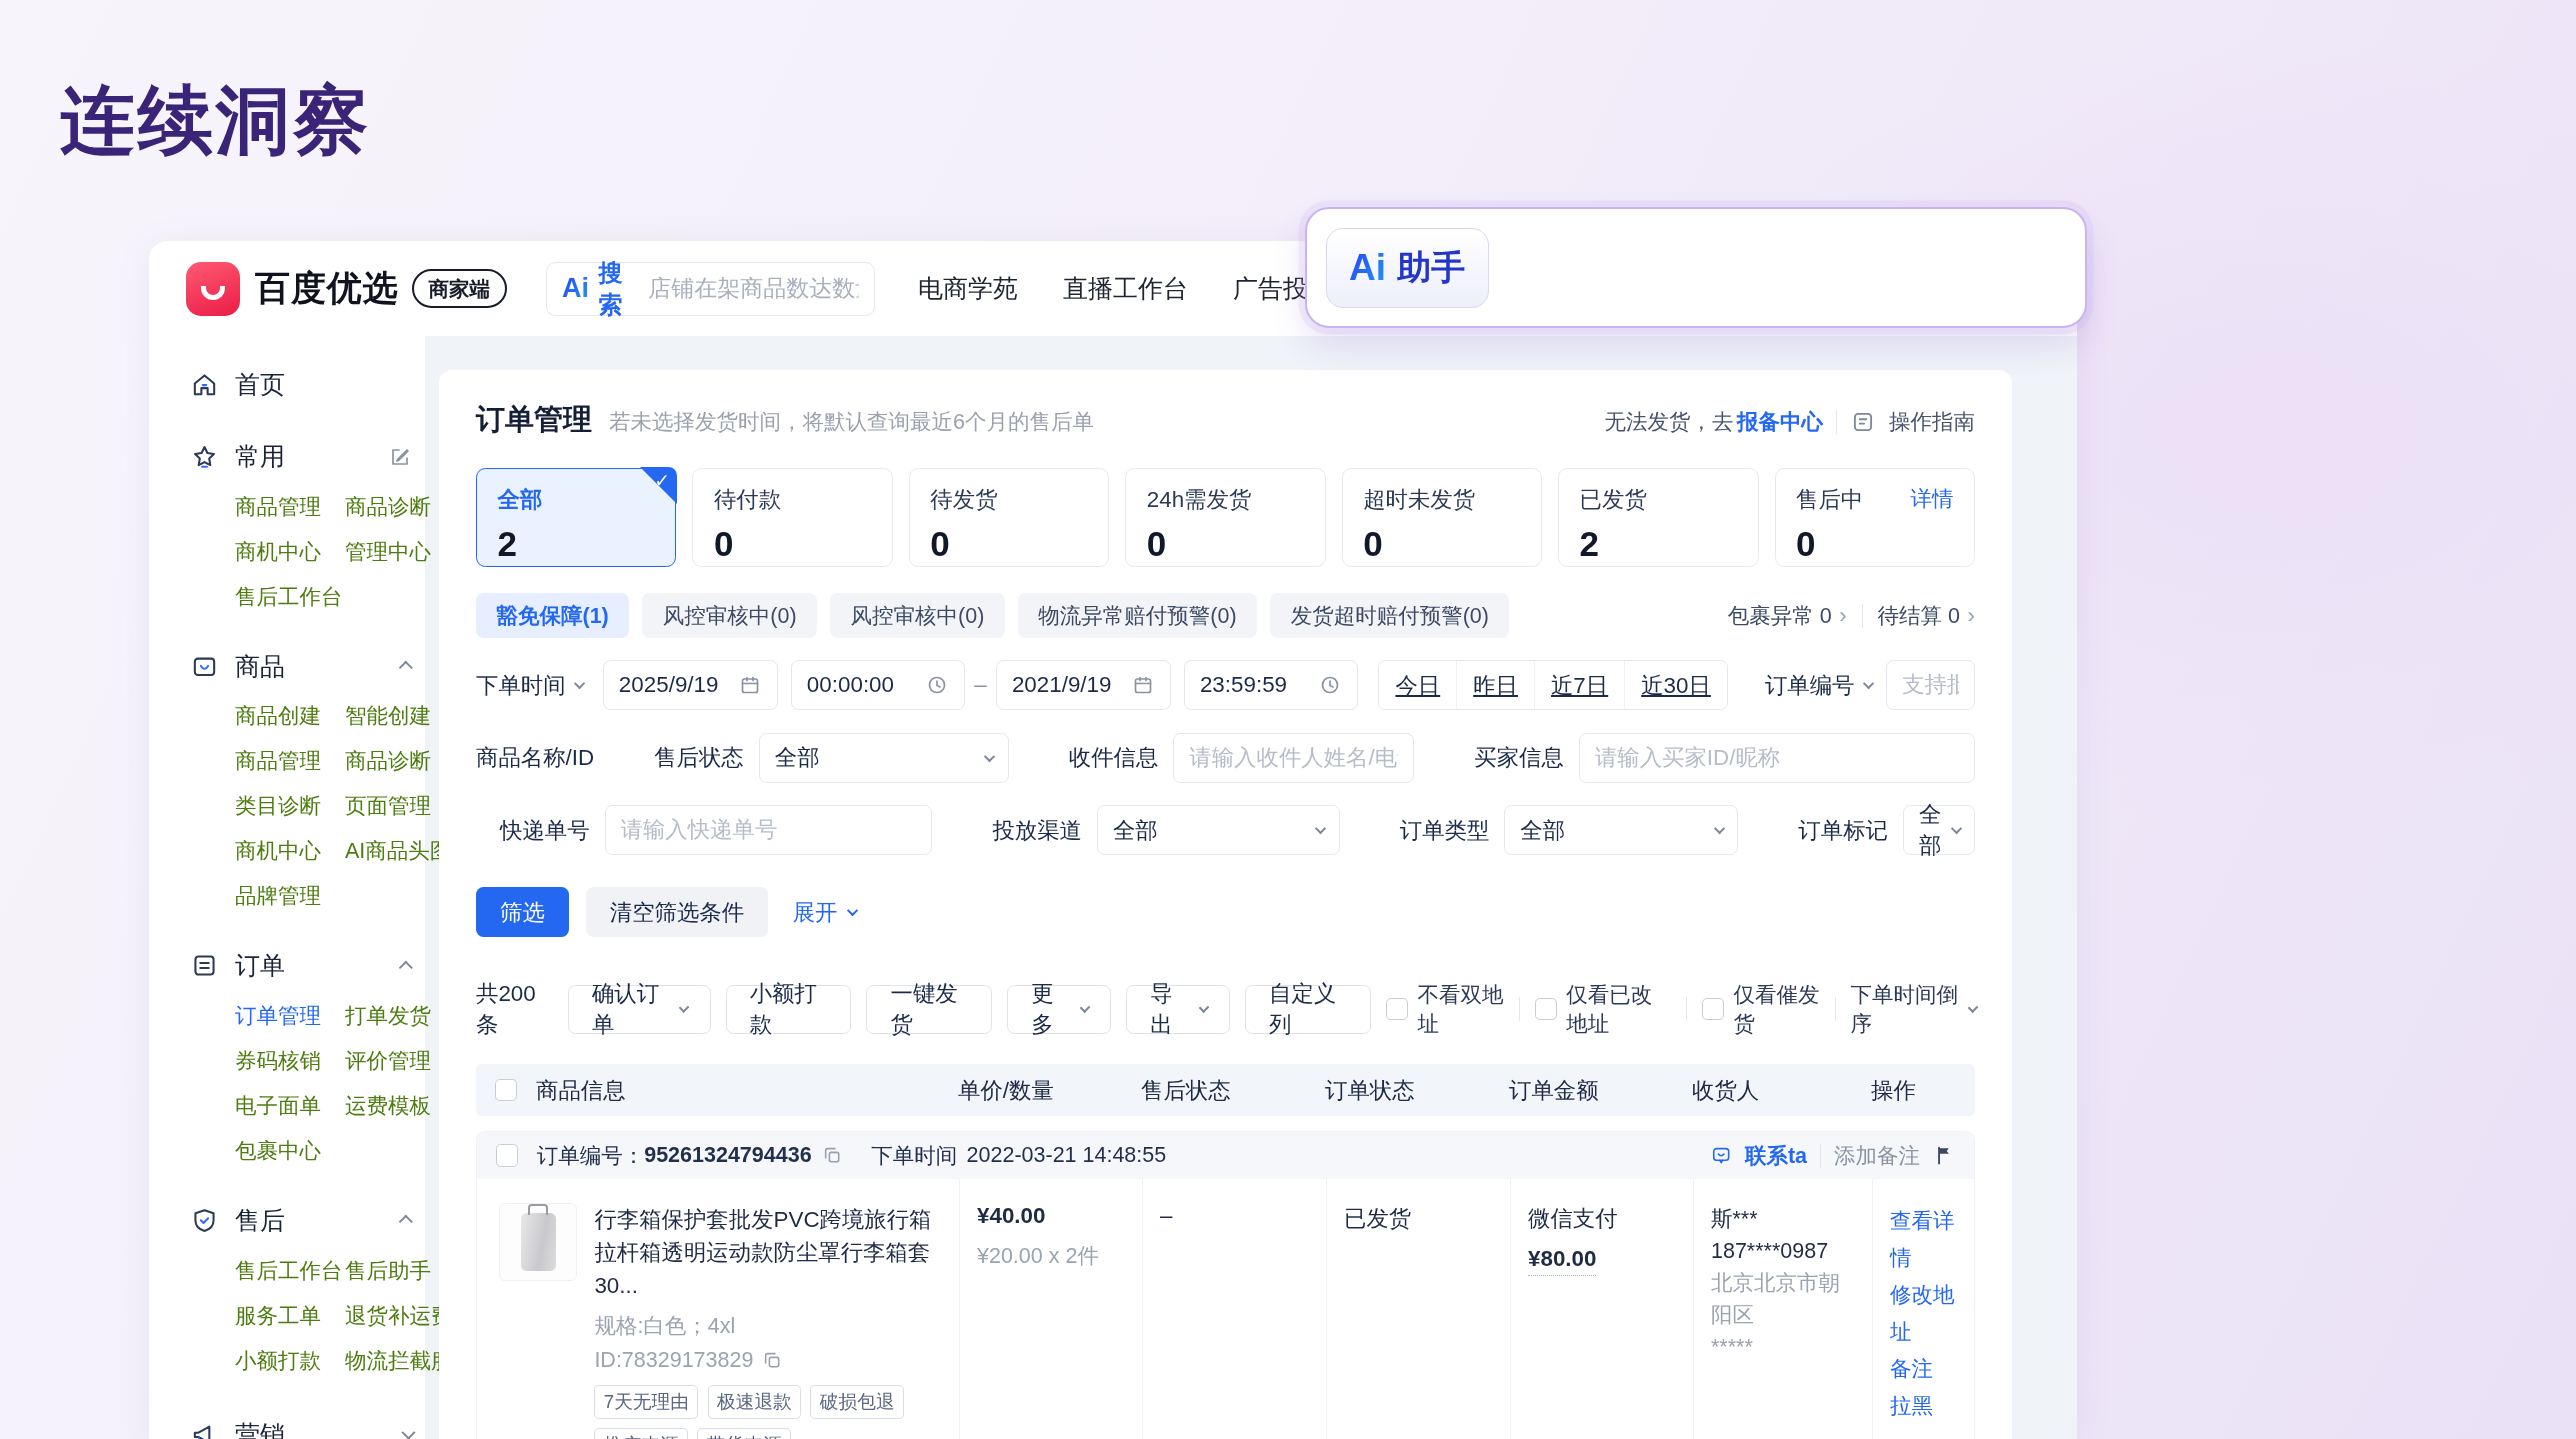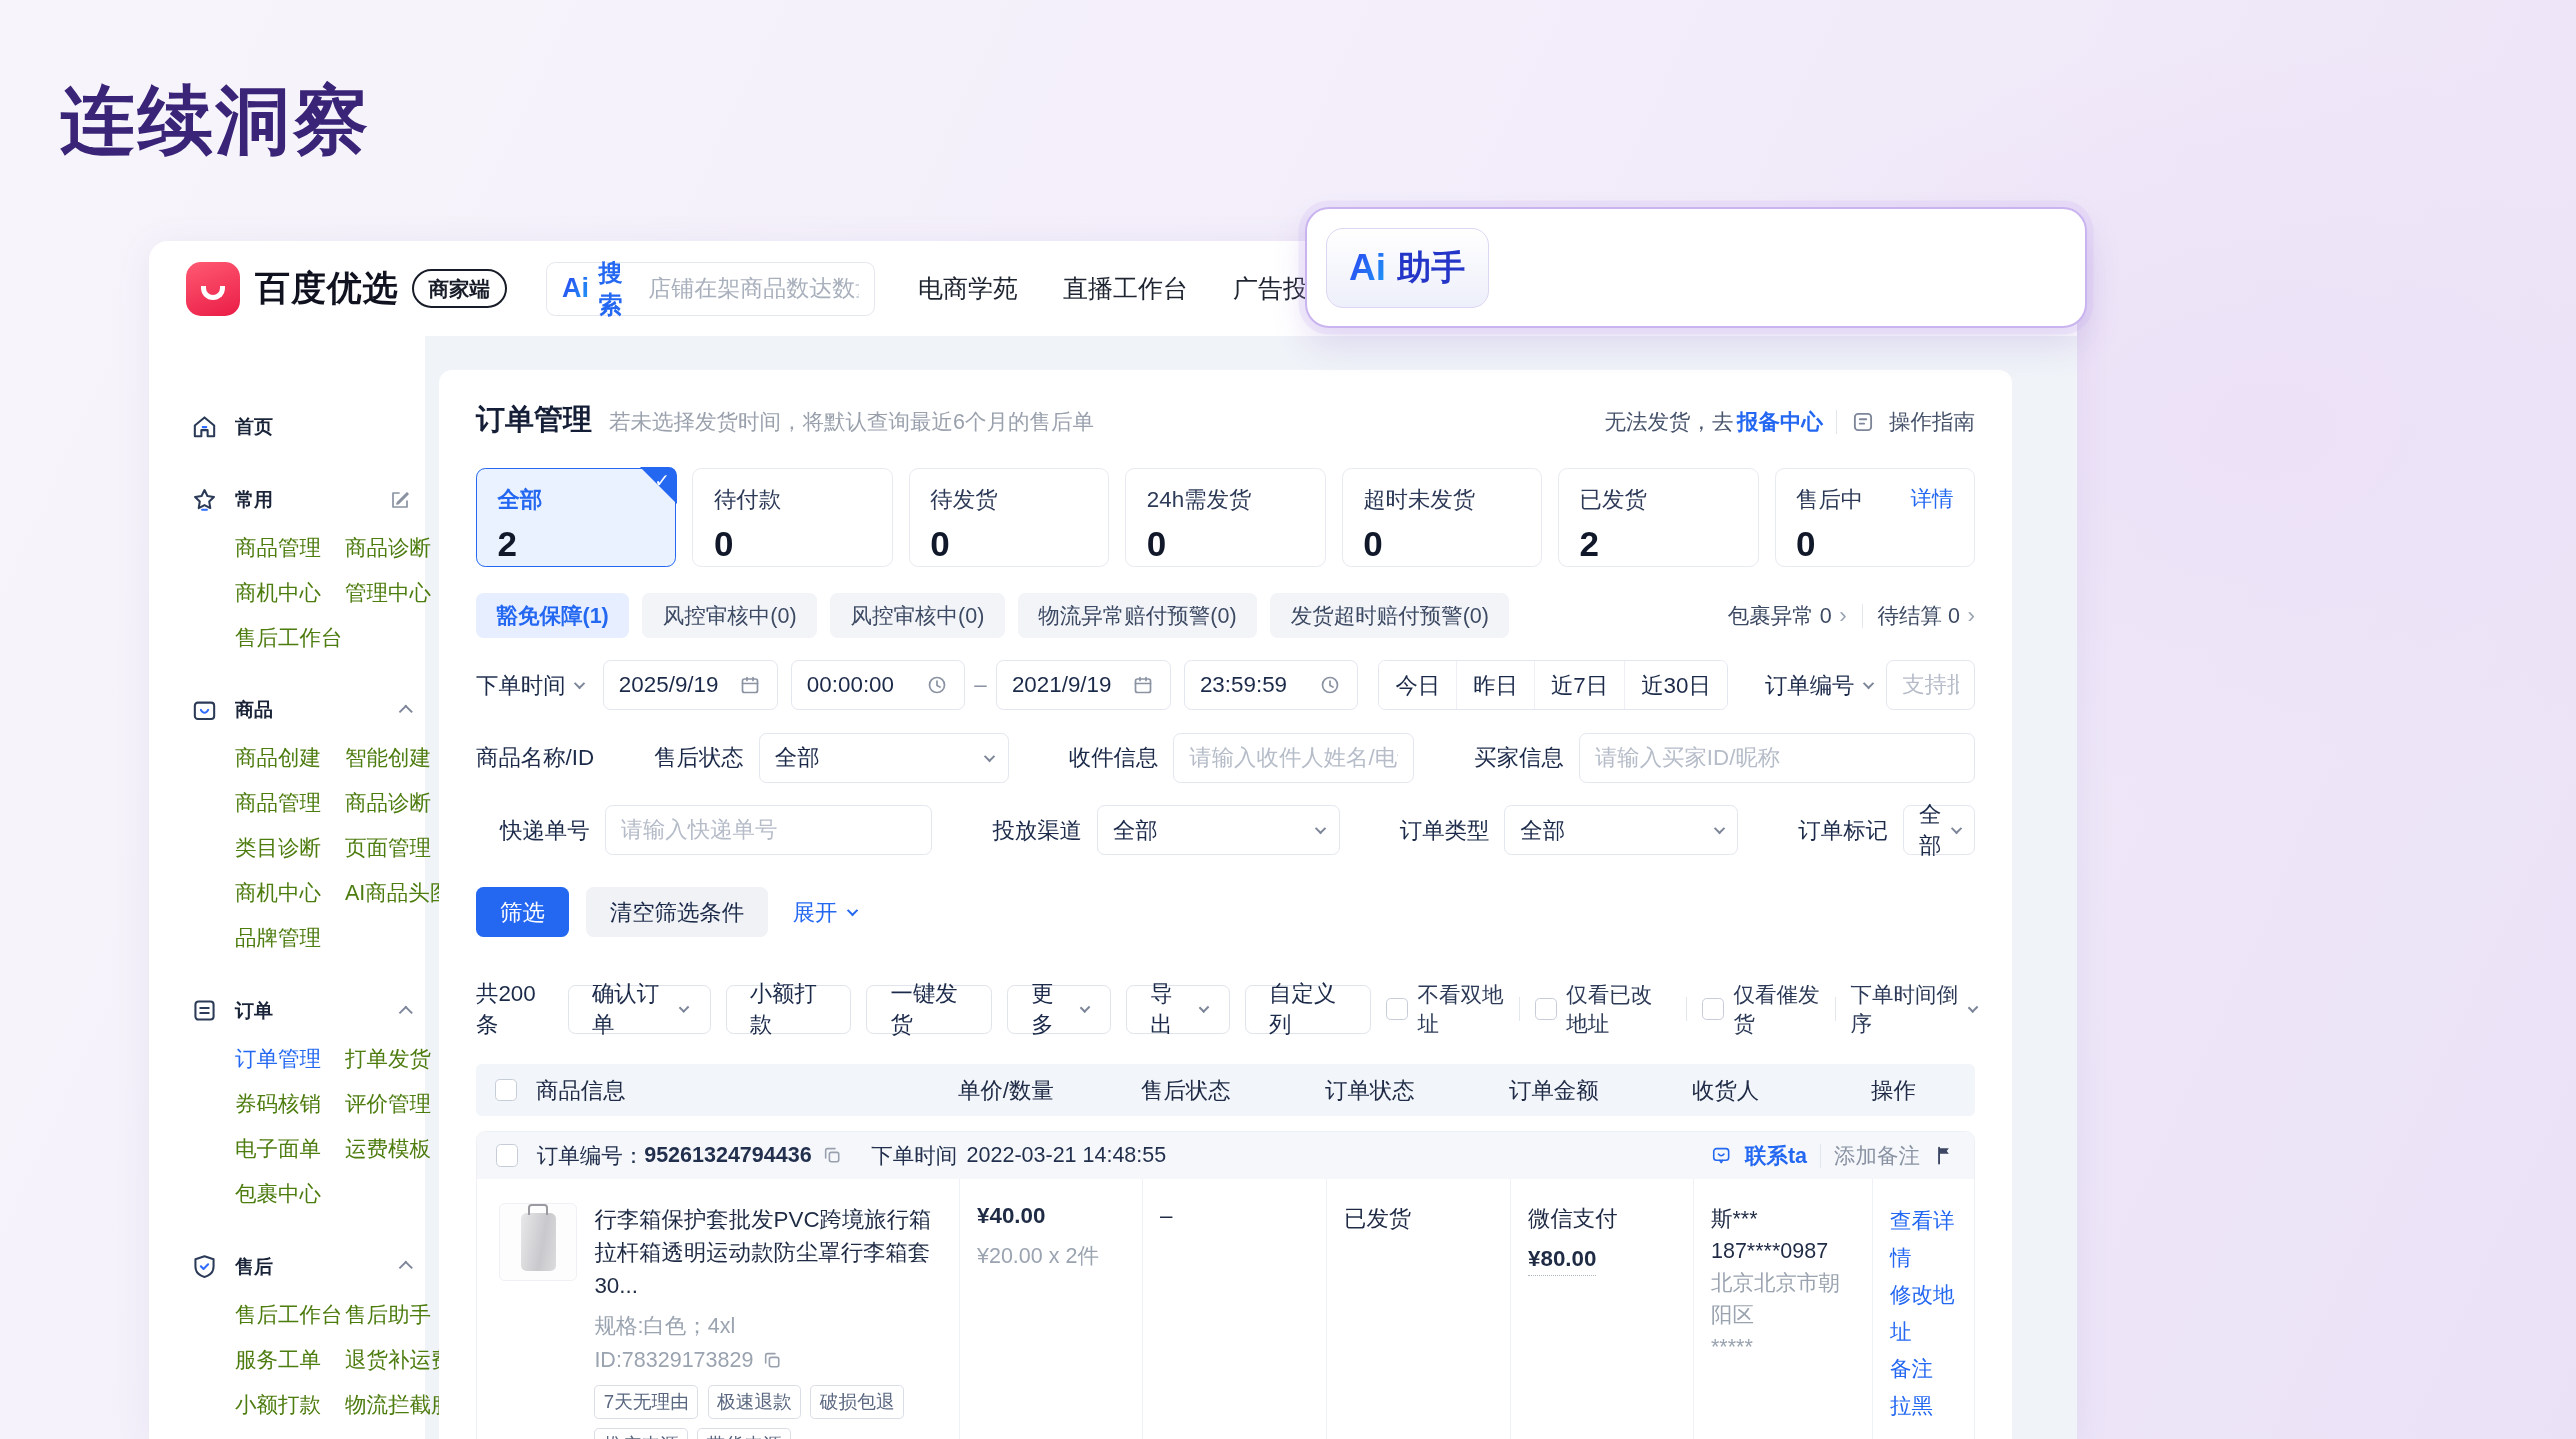--- a/index.html
+++ b/index.html
@@ -29,21 +29,21 @@
   .nav-item { font-size: 25px; color: #1e2430; font-weight: 500; display: flex; align-items: center; gap: 9.3px; }
 
   .chev { display: inline-block; width: 10.3px; height: 10.3px; border-right: 2.3px solid #7d8699; border-bottom: 2.3px solid #7d8699; transform: rotate(45deg) translateY(-1.9px); }
   .chev.up { transform: rotate(-135deg) translateY(-1.9px); }
   .chev.sm { width: 8.4px; height: 8.4px; }
   .chev.blue { border-color: #2468f2; }
 
   .appbody { display: flex; height: 1103px; }
   
   .sidebar { width: 276px; background: #fff; padding: 32px 13px 0 41px; flex: none; }
-  .ssec { display: flex; align-items: center; gap: 16px; font-size: 19px; font-weight: 700; color: #1a2439; margin-top: 44px; }
+  .ssec { display: flex; align-items: center; gap: 16px; font-size: 25px; font-weight: 400; color: #1a2439; }
   .ssec .grow { flex: 1; }
   .sic { width: 29px; height: 29px; fill: none; stroke: #2b3a57; stroke-width: 1.7; stroke-linecap: round; stroke-linejoin: round; flex: none; }
   .sic .acc { stroke: #2f6bff; }
   .sgrid { display: grid; grid-template-columns: 110px 1fr; row-gap: 16px; margin: 18.7px 0 0 45px; }
   .slink { font-size: 21.5px; color: #4d7c0f; white-space: nowrap; cursor: pointer; }
   .slink.active { color: #2468f2; }
   .sblock { margin-top: 39px; }
   .sblock.tight { margin-top: 43px; }
 
   
@@ -80,21 +80,21 @@
   
   .frow { display: flex; align-items: center; margin-top: 22.4px; }
   .flabel { font-size: 22.4px; color: #1c2a4a; display: flex; align-items: center; gap: 8.4px; white-space: nowrap; }
   .control { height: 50px; border: 1.9px solid #e2e6ee; border-radius: 7.5px; background: #fff; display: flex; align-items: center; padding: 0 15px; gap: 9.3px; }
   .control input { border: none; outline: none; font-size: 22.4px; color: #1c2a4a; width: 100%; font-family: inherit; background: transparent; }
   .control input::placeholder { color: #b6bdc9; }
   .control .val { font-size: 22.4px; color: #1c2a4a; flex: 1; }
   .fic { width: 24px; height: 24px; fill: none; stroke: #8b93a3; stroke-width: 1.7; stroke-linecap: round; stroke-linejoin: round; flex: none; }
   .dash { margin: 0 9.3px; color: #8b93a3; font-size: 22.4px; }
   .quickdates { display: flex; border: 1.9px solid #e2e6ee; border-radius: 7.5px; overflow: hidden; height: 50px; margin-left: 20.5px; }
-  .qd { padding: 0 16px; display: flex; align-items: center; font-size: 22.4px; color: #1c2a4a; border-left: 1.9px solid #eef0f5; cursor: pointer; background: #fff; white-space: nowrap; }
+  .qd { padding: 0 16px; display: flex; align-items: center; font-size: 22.4px; color: #1c2a4a; border-left: 1.9px solid #eef0f5; cursor: pointer; background: #fff; white-space: nowrap; text-decoration: underline; }
   .qd:first-child { border-left: none; }
 
   .btnrow { display: flex; align-items: center; gap: 17px; margin-top: 32px; }
   .btn { height: 50px; border-radius: 7.5px; display: flex; align-items: center; padding: 0 24px; font-size: 22.4px; cursor: pointer; border: none; font-family: inherit; }
   .btn.primary { background: #2468f2; color: #fff; }
   .btn.gray { background: #f0f2f6; color: #1c2a4a; }
   .expand { display: flex; align-items: center; gap: 9.3px; font-size: 22.4px; color: #2468f2; margin-left: 7.5px; cursor: pointer; }
 
   
   .toolbar { display: flex; align-items: center; margin-top: 41px; gap: 15px; }

